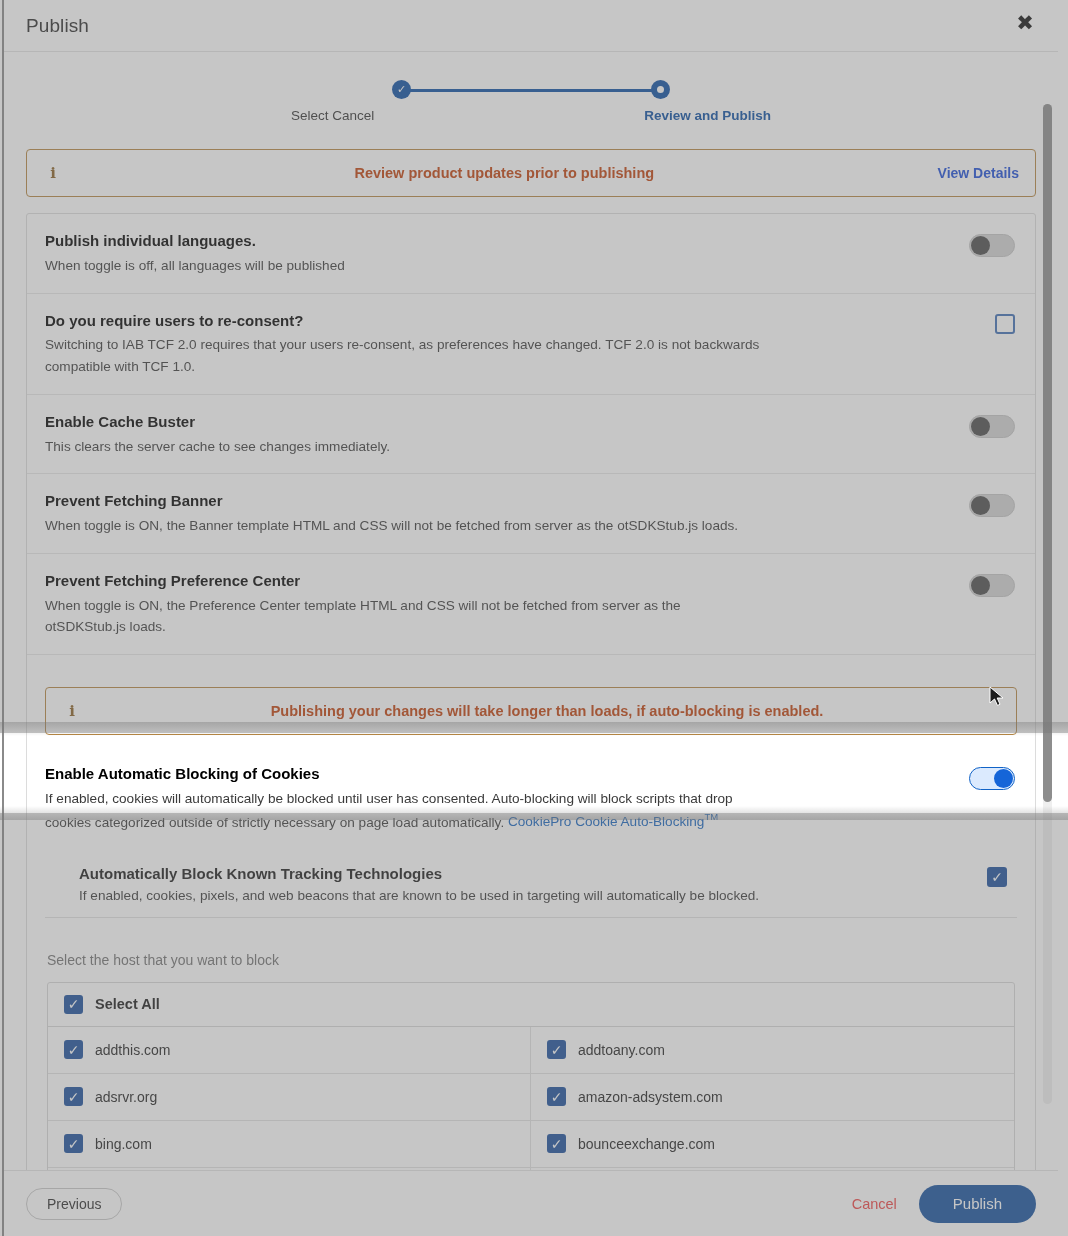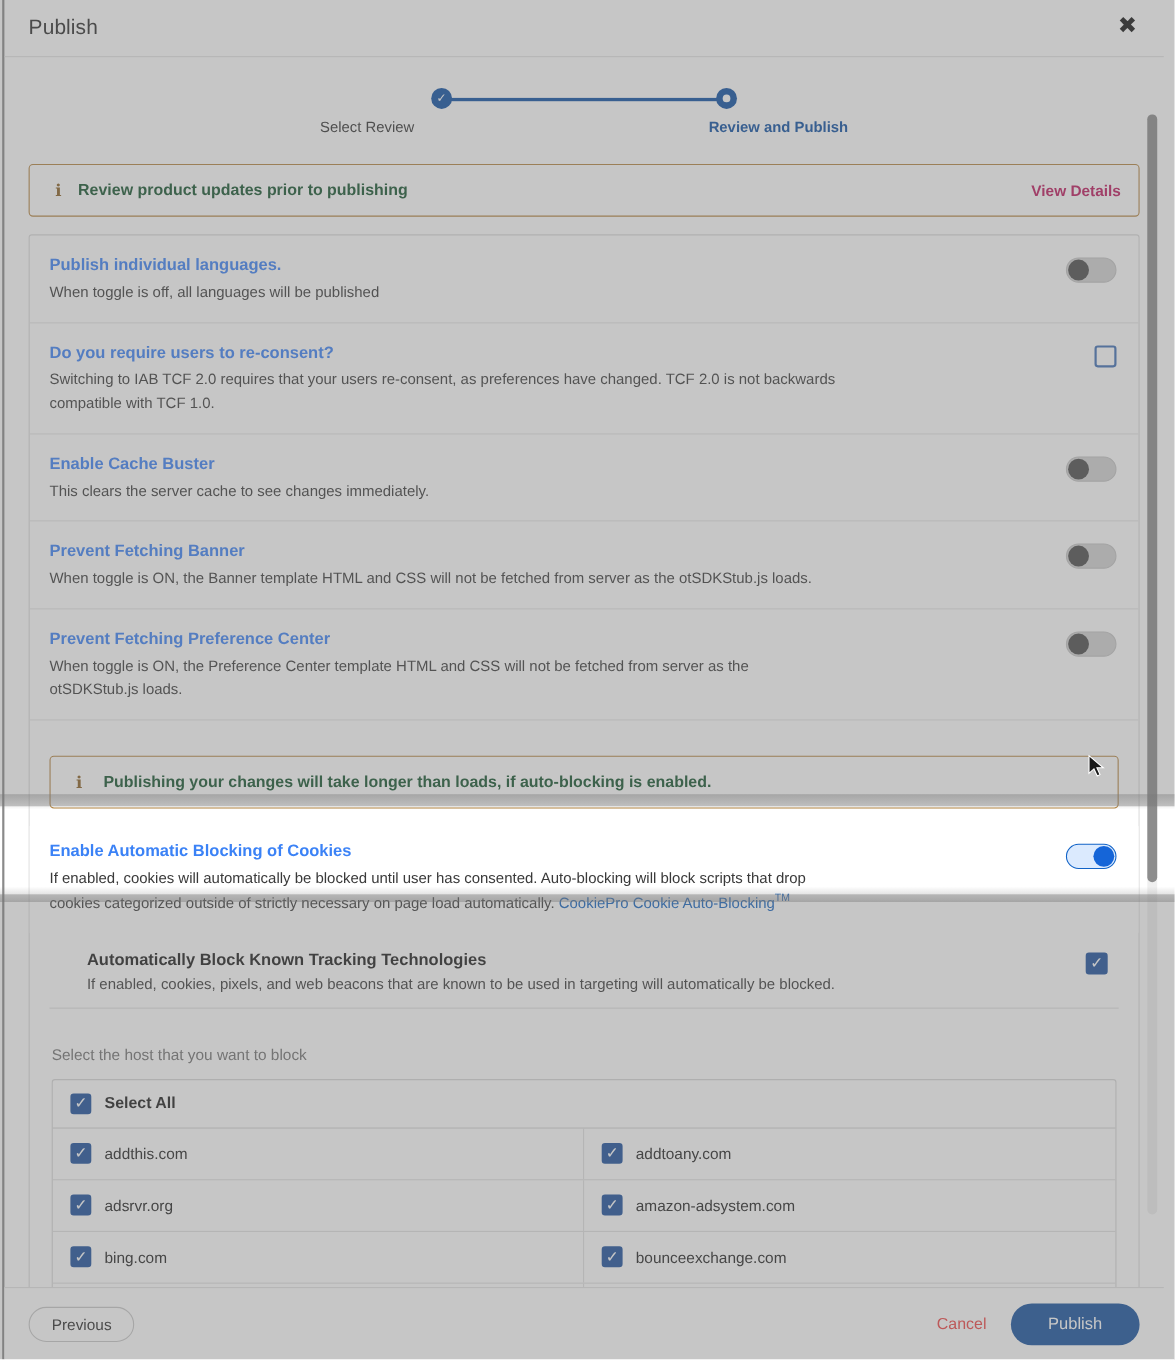--- a/index.html
+++ b/index.html
@@ -103,45 +103,46 @@
     display: flex; align-items: center;
     padding: 0 16px;
   }
   .info-banner .i-icon {
     font-family: "DejaVu Serif", serif;
     font-weight: 700; font-size: 15px; color: #8a6023;
     width: 20px; text-align: center;
   }
   .info-banner .i-text {
     flex: 1 1 auto;
-    font-size: 14.5px; font-weight: 700; color: #14532d;
+    font-size: 14.5px; font-weight: 700; color: #c2410c;
     padding-left: 8px;
+    text-align: center;
   }
   .info-banner .i-action {
-    font-size: 14px; font-weight: 700; color: #be185d; cursor: pointer;
+    font-size: 14px; font-weight: 700; color: #1d4ed8; cursor: pointer;
   }
   .info-banner.plain .i-text { padding-left: 12px; }
 
   
   .card {
     margin-top: 16px;
     border: 1px solid #dcdcdc;
     border-radius: 3px;
     background: #ffffff;
   }
   .setting-row {
     display: flex; align-items: flex-start;
     padding: 18px 20px 16px 18px;
     border-bottom: 1px solid #e7e7e7;
     min-height: 62px;
   }
   .setting-row:last-child { border-bottom: none; }
   .setting-texts { flex: 1 1 auto; padding-right: 28px; }
   .setting-title {
-    font-size: 15px; font-weight: 700; color: #3b82f6;
+    font-size: 15px; font-weight: 700; color: #000000;
     line-height: 1.25;
   }
   .setting-desc {
     font-size: 13.6px; color: #3a3a3a; line-height: 1.6;
     margin-top: 4px; max-width: 720px;
   }
   .setting-ctl { flex: 0 0 auto; padding-top: 2px; }
 
   
   .toggle {
@@ -306,21 +307,21 @@
 
       <div class="stepper">
         <div class="stepper-track">
           <div class="step-line"></div>
           <div class="step-dot first">
             <span class="step-check">✓</span>
           </div>
           <div class="step-dot last"></div>
         </div>
         <div class="step-labels">
-          <span class="step-label-1">Select Review</span>
+          <span class="step-label-1">Select Cancel</span>
           <span class="step-label-2">Review and Publish</span>
         </div>
       </div>
 
       <div class="info-banner">
         <span class="i-icon">i</span>
         <span class="i-text">Review product updates prior to publishing</span>
         <span class="i-action">View Details</span>
       </div>
 

